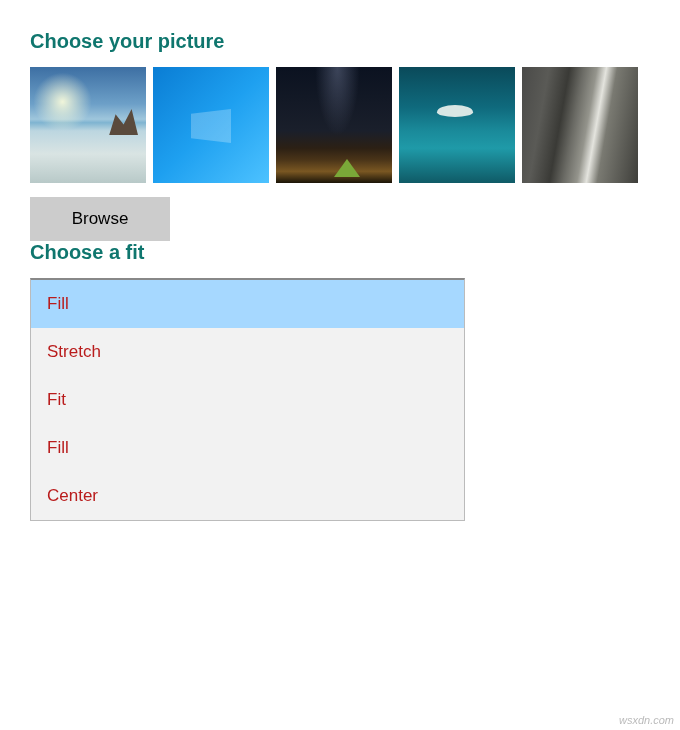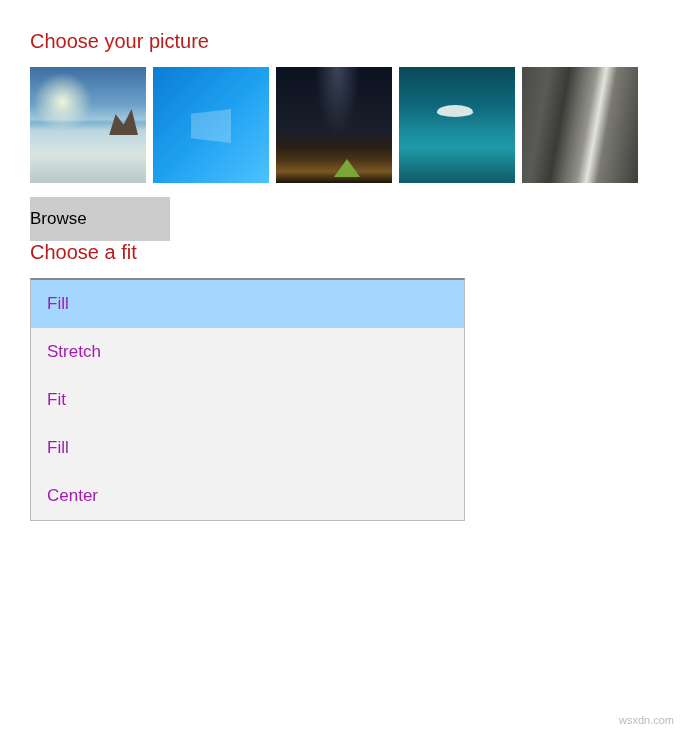--- a/index.html
+++ b/index.html
@@ -6,22 +6,22 @@
     body {
       font-family: 'Segoe UI', Tahoma, sans-serif;
       background: #ffffff;
       width: 680px;
       height: 730px;
       padding: 30px;
       color: #000;
     }
     .section-label {
       font-size: 20px;
-      font-weight: 400;
-      color: #b91c1c;
+      font-weight: 700;
+      color: #0f766e;
       margin-bottom: 14px;
     }
     .thumb-row {
       display: flex;
       gap: 7px;
       margin-bottom: 14px;
     }
     .thumb {
       width: 116px;
       height: 116px;
@@ -101,45 +101,46 @@
     }
     .browse-button {
       width: 140px;
       height: 44px;
       background: #cccccc;
       border: none;
       font-family: inherit;
       font-size: 17px;
       color: #000;
       cursor: pointer;
-      text-align: left;
+      text-align: center;
     }
     .fit-section { }
     .dropdown {
       width: 435px;
       background: #f2f2f2;
       border: 1px solid #bbb;
       border-top: 2px solid #888;
       margin-top: 4px;
     }
     .dropdown-option {
       padding: 14px 16px;
       font-size: 17px;
-      color: #a21caf;
+      color: #b91c1c;
       cursor: pointer;
     }
     .dropdown-option.selected {
       background: #a6d8ff;
     }
     .watermark {
       position: absolute;
       right: 6px;
       bottom: 4px;
       font-size: 11px;
       color: #bbb;
+      font-style: italic;
     }
   </style>
 </head>
 <body>
 
 <div class="picture-section">
   <div class="section-label">Choose your picture</div>
   <div class="thumb-row">
     <div class="thumb thumb-1"></div>
     <div class="thumb thumb-2"></div>

